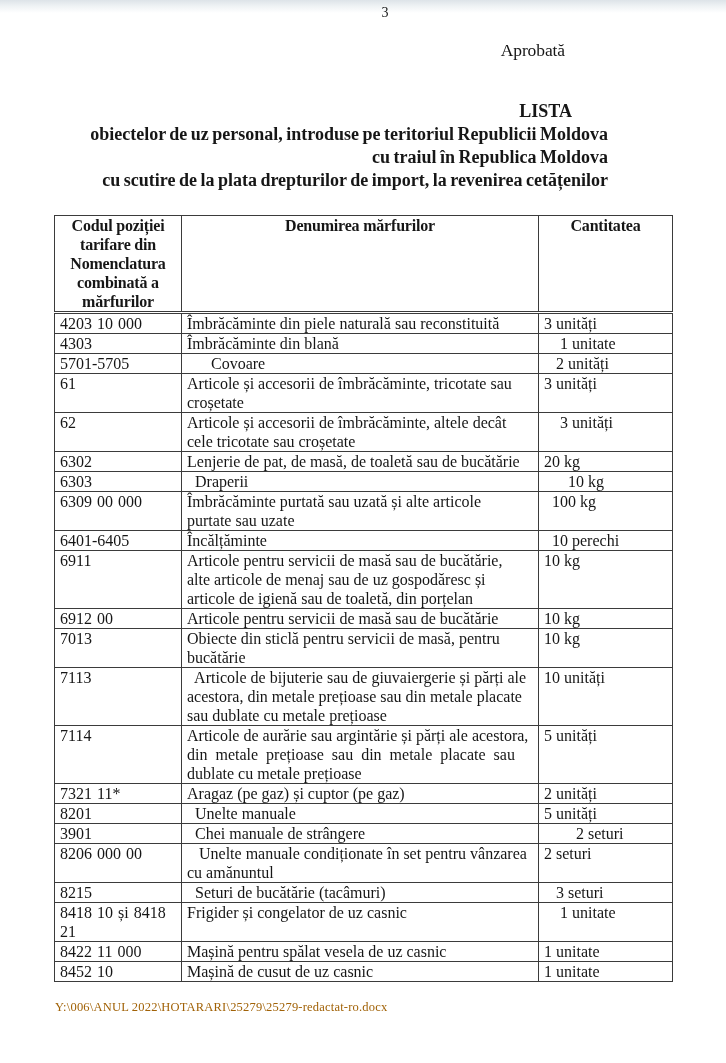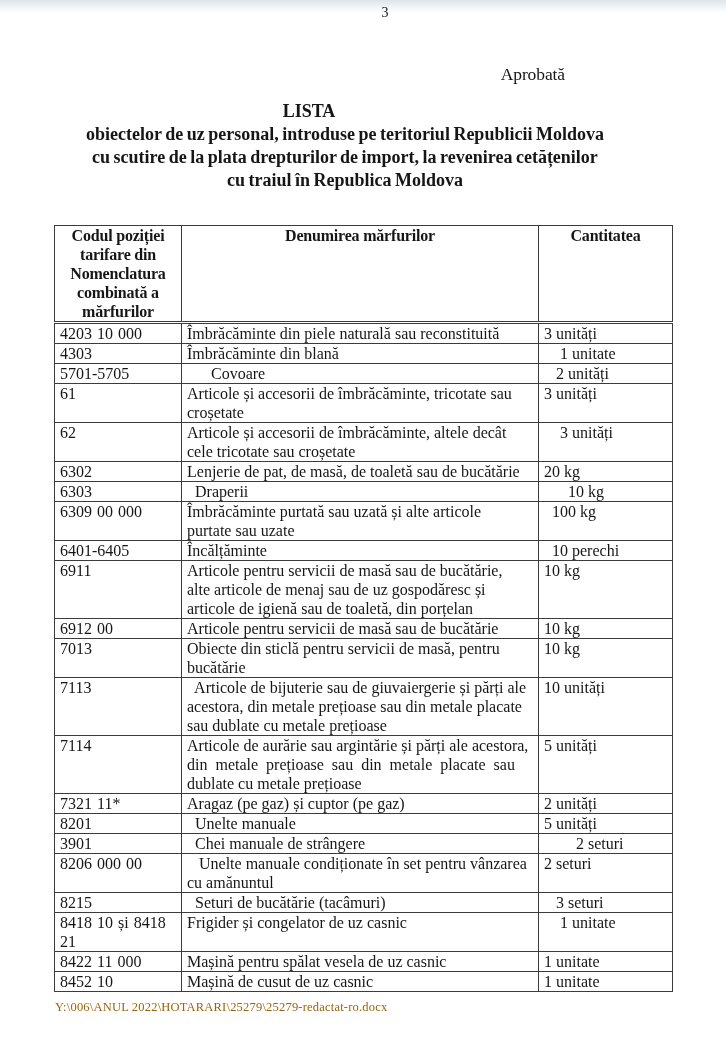--- a/index.html
+++ b/index.html
@@ -13,32 +13,32 @@
     background:linear-gradient(#dde3e8 0%,#eef2f4 45%,#ffffff 100%);
   }
   .page-number{
     position:absolute;top:5px;left:0;width:726px;
     padding-left:44px;box-sizing:border-box;
     text-align:center;font-size:14px;
   }
   .approval{
     position:absolute;top:38px;right:9px;
     text-align:right;font-size:17.5px;line-height:24px;
-    word-spacing:-3px;letter-spacing:-0.1px;margin-top:24px;
+    word-spacing:-3px;letter-spacing:-0.1px;
   }
   .approval .l1{padding-right:152px;}
   .doc-title{
     position:absolute;top:100px;left:0;width:608px;
     padding-left:82px;box-sizing:border-box;
-    text-align:center;font-weight:bold;font-size:18px;line-height:23px;
+    text-align:right;font-weight:bold;font-size:18px;line-height:23px;
     word-spacing:-1px;white-space:nowrap;
   }
   .doc-title .l1{transform:translateX(-36px);}
   table.goods{
-    position:absolute;top:225px;left:54px;width:618px;
+    position:absolute;top:215px;left:54px;width:618px;
     border-collapse:collapse;table-layout:fixed;
     font-size:16px;line-height:19px;padding-left:33px;
   }
   table.goods td,table.goods th{
     border:1px solid #3b3b3b;vertical-align:top;
     padding:0 5px;overflow:visible;
   }
   table.goods th{
     text-align:center;font-weight:bold;
     border-bottom:3px double #3b3b3b;
@@ -59,22 +59,22 @@
 
 <div class="page-number">3</div>
 
 <div class="approval">
   <div class="l1">Aprobată</div>
 </div>
 
 <div class="doc-title">
   <div class="l1">LISTA</div>
   <div>obiectelor de uz personal, introduse pe teritoriul Republicii Moldova</div>
+  <div>cu traiul în Republica Moldova</div>
   <div>cu scutire de la plata drepturilor de import, la revenirea cetățenilor</div>
-  <div>cu traiul în Republica Moldova</div>
 </div>
 
 <table class="goods">
   <colgroup>
     <col style="width:127px">
     <col style="width:357px">
     <col style="width:134px">
   </colgroup>
   <thead>
     <tr>

